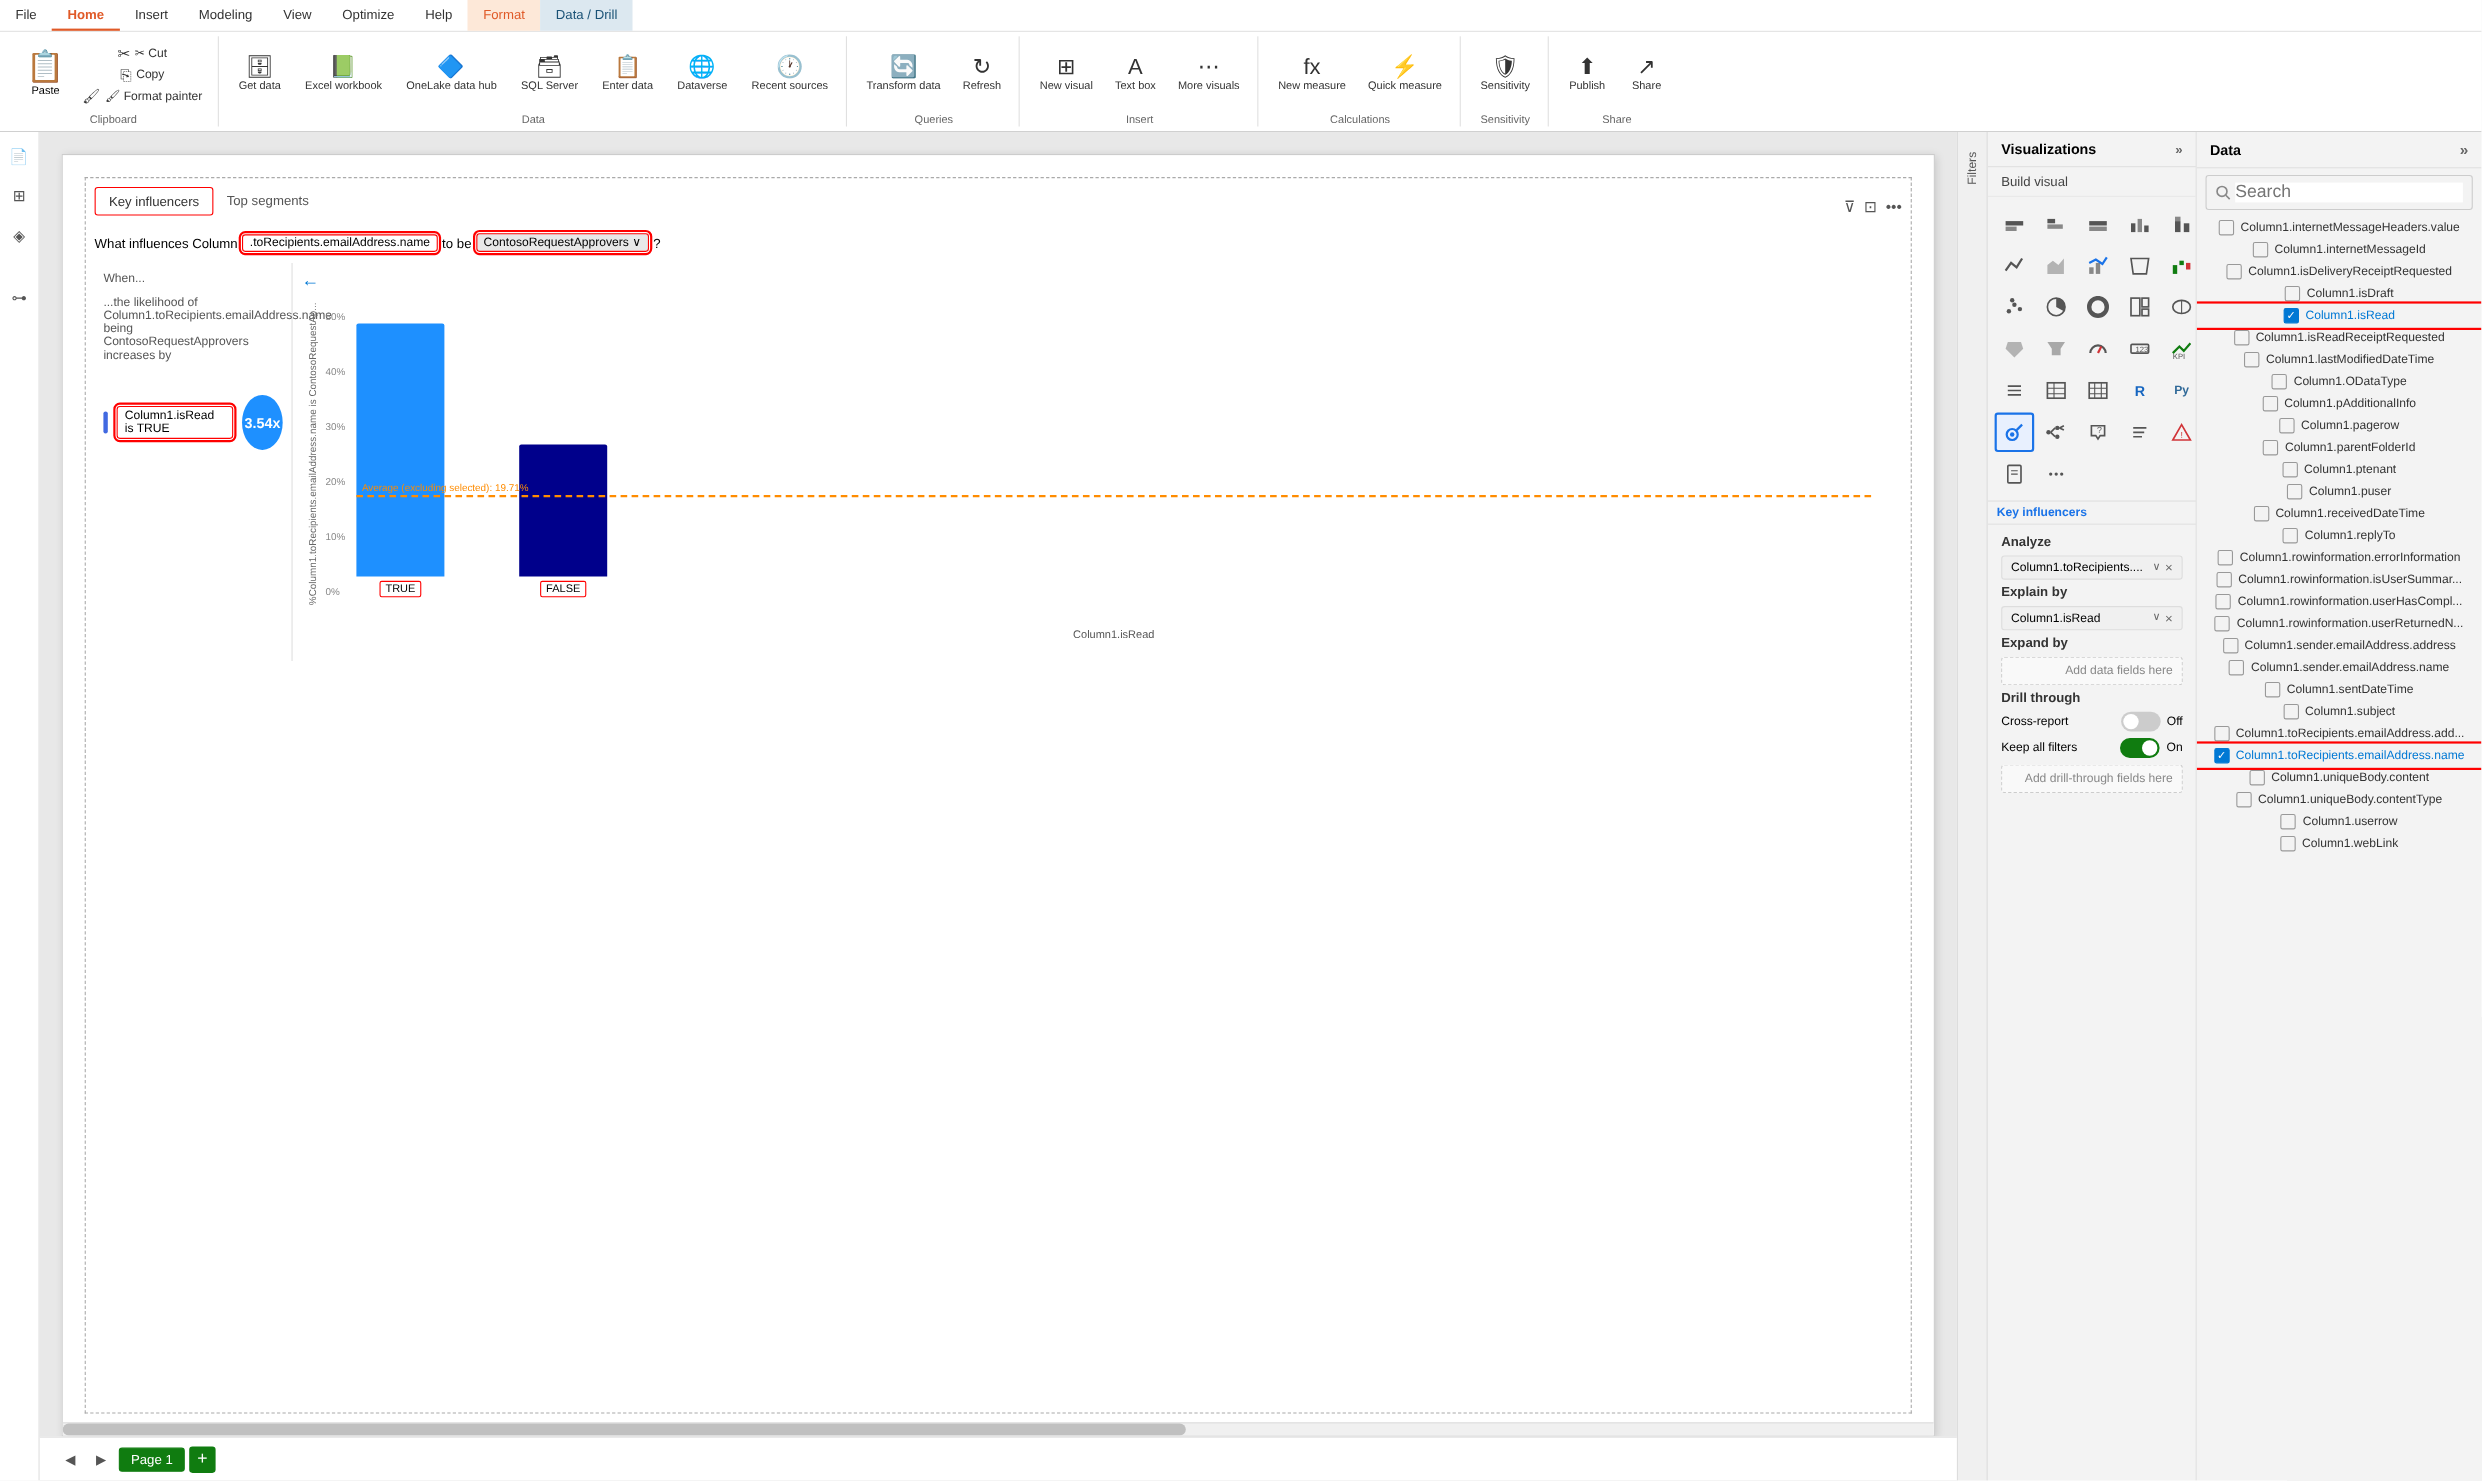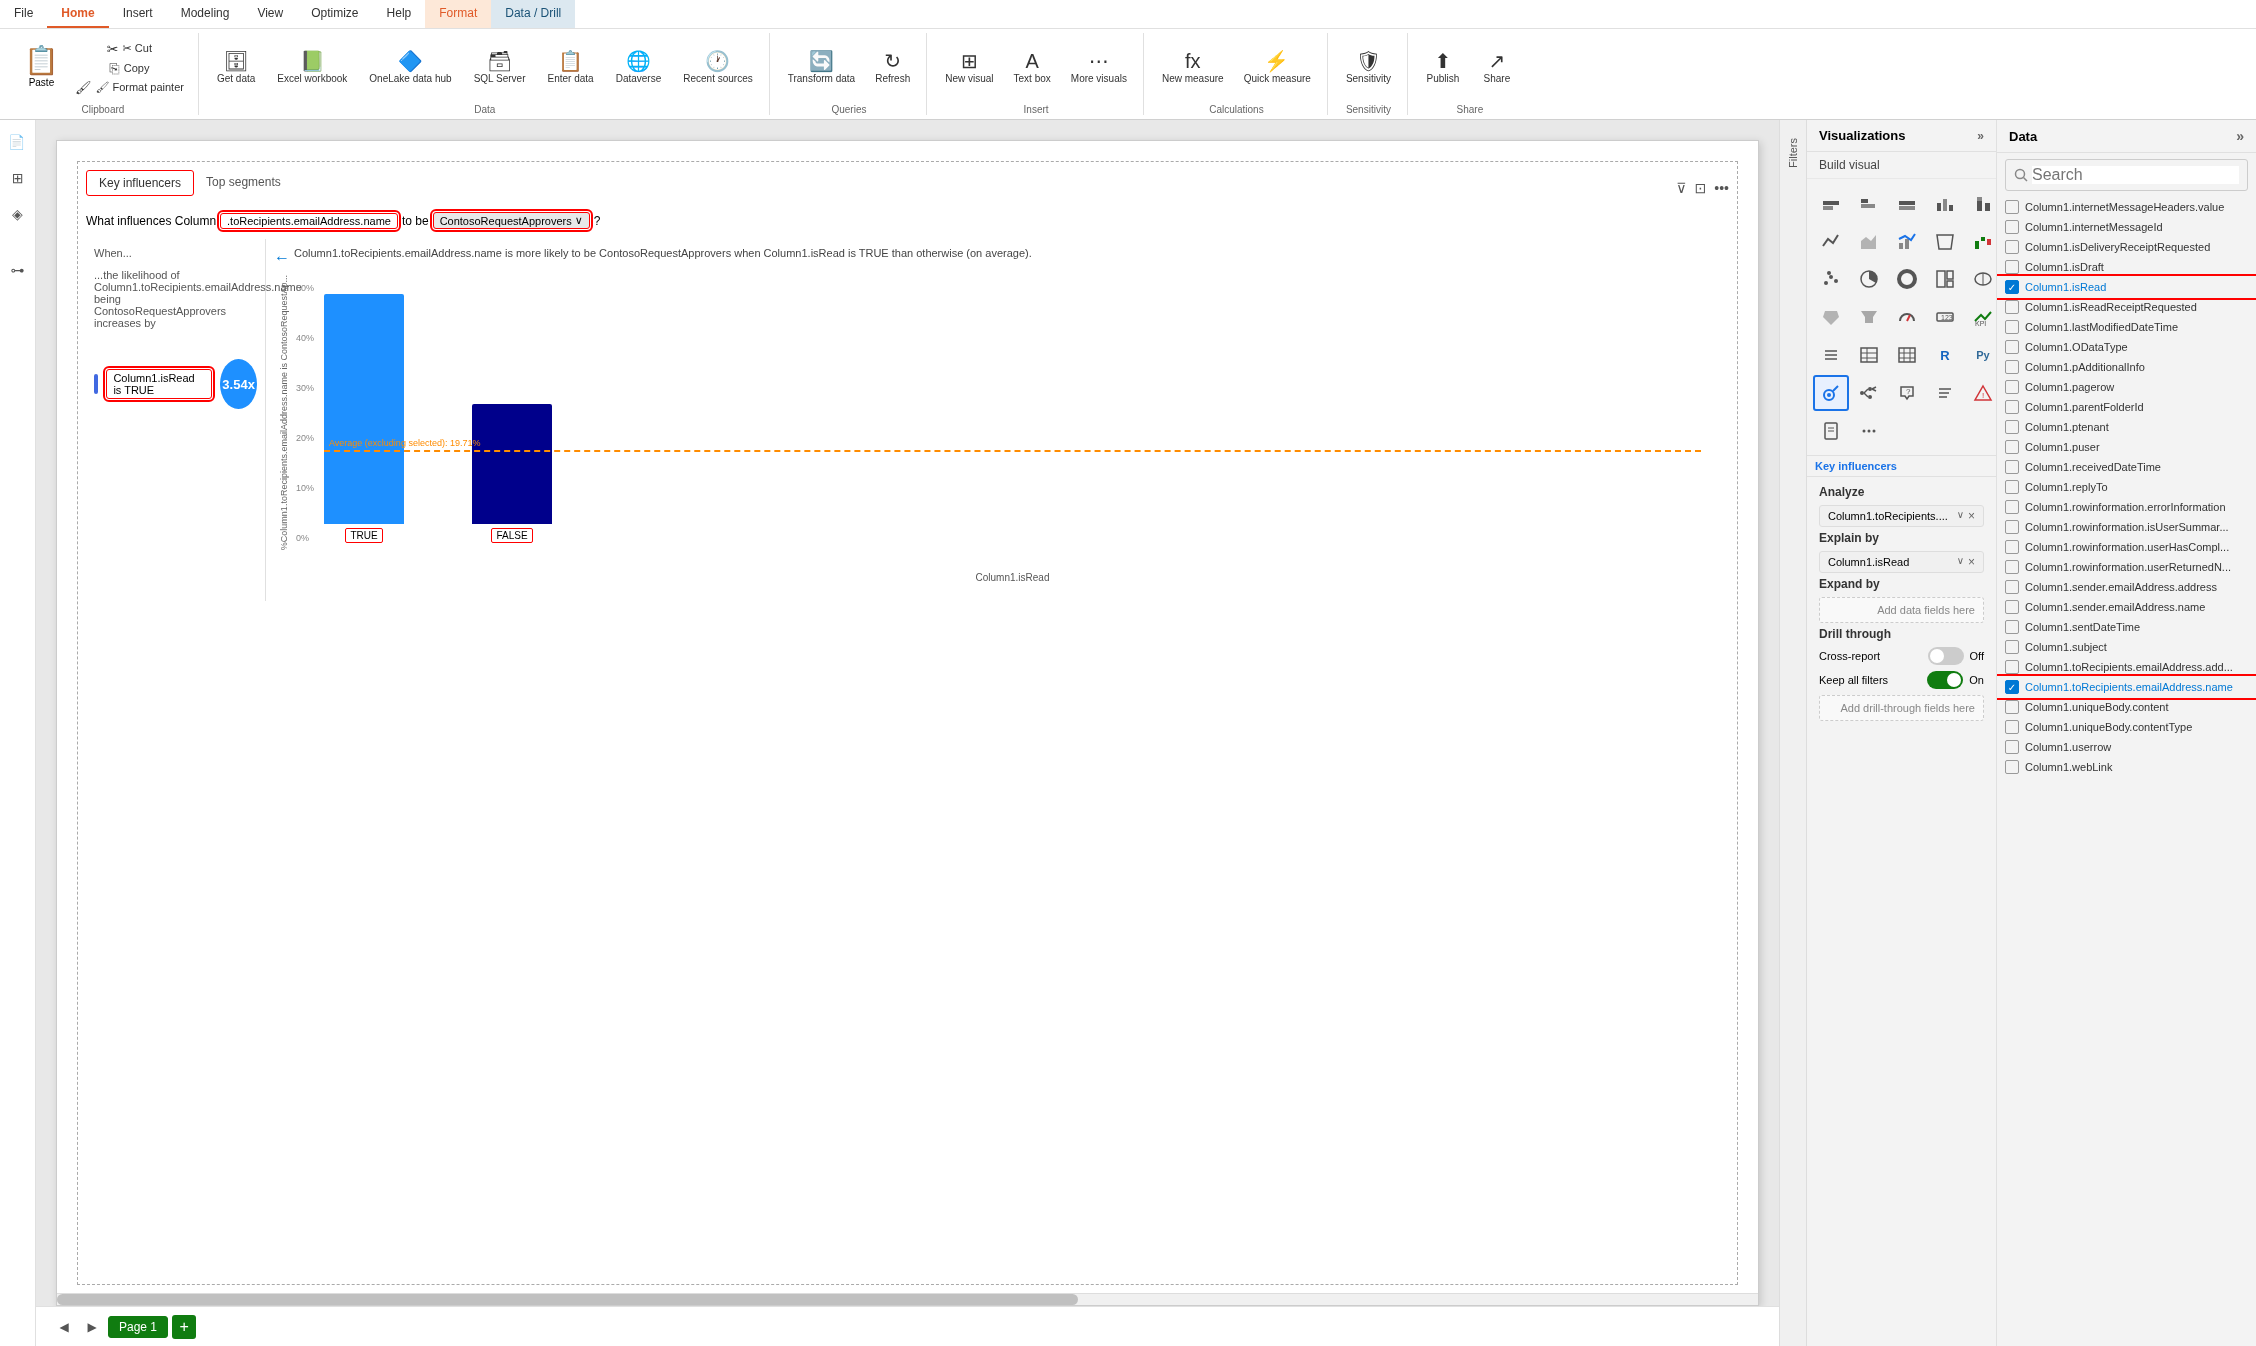--- a/index.html
+++ b/index.html
@@ -50,21 +50,21 @@
     .build-visual { padding: 6px 12px; font-size: 12px; color: #444; border-bottom: 1px solid #e8e8e8; }
 
     .viz-icons-grid { display: grid; grid-template-columns: repeat(5, 1fr); gap: 2px; padding: 6px; }
     .viz-icon-btn { width: 36px; height: 36px; display: flex; align-items: center; justify-content: center; border-radius: 3px; cursor: pointer; font-size: 16px; border: 1px solid transparent; }
     .viz-icon-btn.selected-key-inf { border: 2px solid #1a73e8; background: #e8f0fe; }
 
     .search-box { display: flex; align-items: center; padding: 6px 8px; border: 1px solid #ccc; margin: 6px 8px; border-radius: 3px; gap: 4px; }
     .search-box input { border: none; outline: none; font-size: 16px; flex: 1; }
 
     .data-list { flex: 1; overflow-y: auto; padding: 0; }
-    .data-item { display: flex; align-items: center; padding: 3px 8px; gap: 6px; cursor: pointer; }
+    .data-item { display: flex; align-items: center; padding: 3px 8px; gap: 6px; cursor: pointer; justify-content: center; }
     .data-item-checkbox { width: 14px; height: 14px; border: 1px solid #999; border-radius: 2px; display: flex; align-items: center; justify-content: center; flex-shrink: 0; }
     .data-item-checkbox.checked { background: #0078d4; border-color: #0078d4; color: white; font-size: 10px; }
     .data-item-label { font-size: 11px; color: #333; }
     .data-item.highlighted .data-item-label { color: #0078d4; }
 
     
     .analyze-section { padding: 8px 12px; border-top: 1px solid #e0e0e0; }
     .section-title { font-size: 12px; font-weight: 600; margin-bottom: 6px; color: #333; }
     .field-pill { display: flex; align-items: center; justify-content: space-between; background: #f0f0f0; border: 1px solid #ddd; border-radius: 3px; padding: 3px 8px; font-size: 11px; margin-bottom: 4px; }
     .field-pill-x { cursor: pointer; color: #666; font-size: 12px; }
@@ -316,21 +316,20 @@
             <div class="influencer-row">
               <div class="influencer-bar-indicator"></div>
               <div class="influencer-tag red-outline">Column1.isRead is TRUE</div>
               <div class="bubble">3.54x</div>
             </div>
           </div>
 
           <div class="right-detail">
             <div style="display:flex; align-items:flex-start; margin-bottom:8px;">
               <span class="back-arrow">←</span>
-              <span style="font-size:11px; color:#444; flex:1;">Column1.toRecipients.emailAddress.name is more likely to be ContosoRequestApprovers when Column1.isRead is TRUE than otherwise (on average).</span>
             </div>
 
             <div style="position:relative; height:320px; width:100%;">
 
               <div style="position:absolute; left:0; top:0; bottom:40px; width:20px; display:flex; align-items:center; justify-content:center;">
                 <span style="writing-mode:vertical-rl; transform:rotate(180deg); font-size:9px; color:#666;">%Column1.toRecipients.emailAddress.name is ContosoRequestAp...</span>
               </div>
 
               <div style="position:absolute; left:22px; top:10px; bottom:50px; display:flex; flex-direction:column; justify-content:space-between; width:25px;gap:40px;">
                 <span style="font-size:9px;color:#888;">50%</span>

